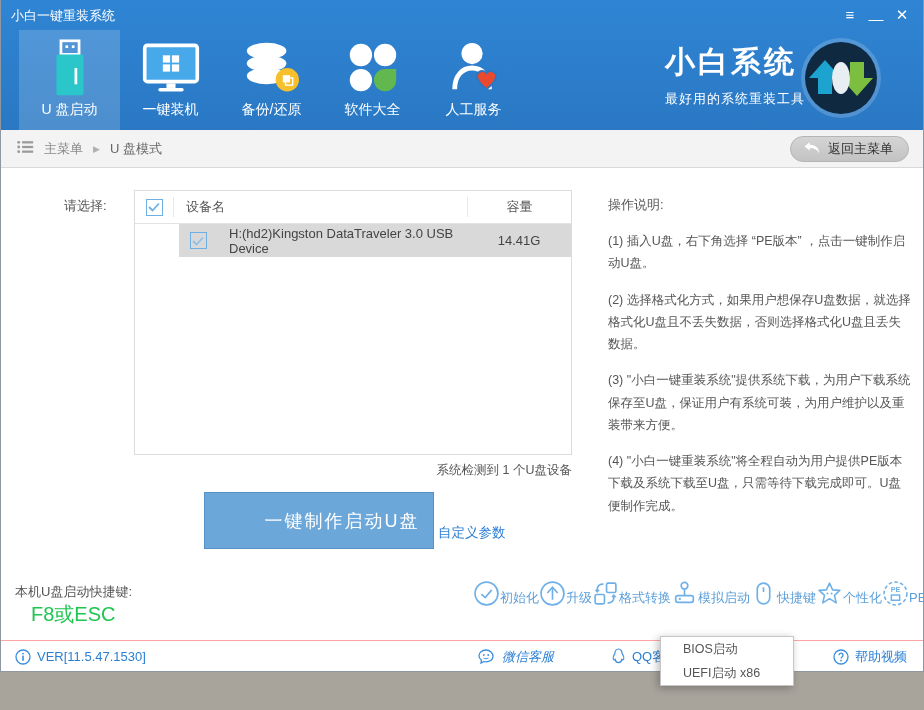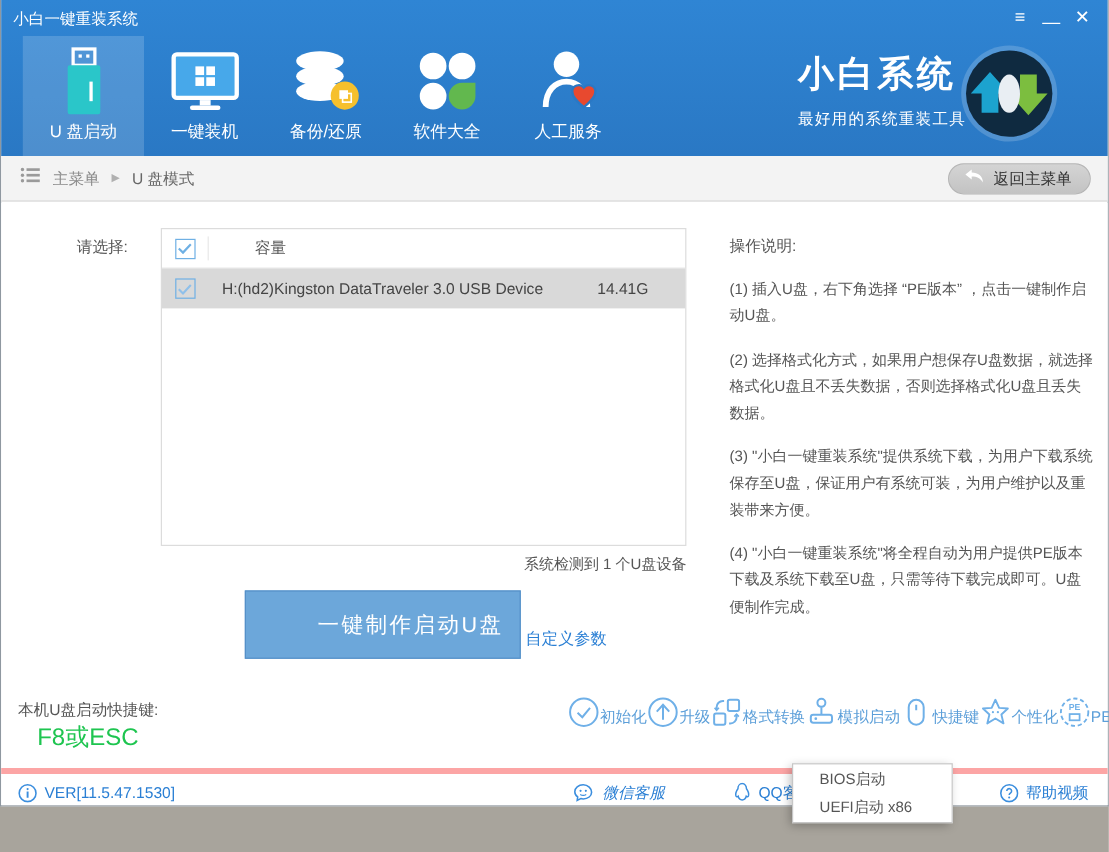--- a/index.html
+++ b/index.html
@@ -42,21 +42,21 @@
               display:flex; align-items:center; padding:0 15px 0 12px; cursor:pointer; }
   .back-btn .txt { font-size:13px; color:#333; margin-left:7px; }
 
   
   .main { position:absolute; left:0; top:169px; width:922px; height:471px; background:#fff; }
   .select-label { position:absolute; left:63px; top:28px; font-size:13px; color:#555; }
 
   .dev-table { position:absolute; left:133px; top:21px; width:438px; height:265px;
                border:1px solid #dcdcdc; }
   .t-head { display:flex; height:33px; align-items:center; border-bottom:1px solid #e2e2e2; }
-  .t-row  { display:flex; height:33px; align-items:center; background:#d9d9d9; }
+  .t-row  { display:flex; height:33px; align-items:center; background:#d9d9d9;margin-left:44px; }
   .c-cb   { width:38px; display:flex; justify-content:center; }
   .c-name { flex:1; font-size:13px; color:#555; padding-left:12px; }
   .t-head .c-name { border-left:1px solid #e8e8e8; height:20px; line-height:20px; }
   .c-cap  { width:104px; text-align:center; font-size:13px; color:#555; }
   .t-head .c-cap { border-left:1px solid #e8e8e8; height:20px; line-height:20px; }
   .t-row .c-name, .t-row .c-cap { color:#444; }
   .checkbox { width:17px; height:17px; border:1px solid #6fb0e4; background:#fff;
               display:flex; align-items:center; justify-content:center; cursor:pointer; }
   .t-row .checkbox { background:transparent; }
 
@@ -74,21 +74,21 @@
   .hotkey-label { position:absolute; left:14px; top:414px; font-size:13px; color:#555; }
   .hotkey-value { position:absolute; left:30px; top:432px; font-size:20px; color:#1ec550; }
 
   .tools { position:absolute; left:472px; top:411px; width:436px; display:flex;
            justify-content:space-between; }
   .tool { display:flex; flex-direction:row; align-items:center; cursor:pointer; }
   .tool-label { font-size:13px; color:#5c9fd9; margin-top:4px; white-space:nowrap; }
 
   
   .statusbar { position:absolute; left:0; top:640px; width:922px; height:31px; background:#fff;
-               border-top:5px solid #fca5a5; }
+               border-top:1px solid #fca5a5; }
   .sgroup { position:absolute; top:0; height:31px; display:flex; align-items:center;
             color:#2a7fd4; font-size:13px; cursor:pointer; }
   .sgroup svg { margin-right:6px; }
   .sg-ver { left:14px; }
   .sg-wechat { left:477px;font-style:italic; }
   .sg-qq { left:610px; }
   .sg-help { right:16px; }
 
   
   .popup { position:absolute; left:660px; top:636px; width:134px; background:#fff;
@@ -218,20 +218,21 @@
 
       <div class="dev-table">
         <div class="t-head">
           <div class="c-cb">
             <span class="checkbox">
               <svg width="12" height="10" viewBox="0 0 12 10">
                   <polyline points="1,5 4.5,8.5 11,1.5" fill="none" stroke="#6fb0e4" stroke-width="1.8"></polyline>
                 </svg>
             </span>
           </div>
+          <div class="c-name">设备名</div>
           <div class="c-cap">容量</div>
         </div>
         <div class="t-row">
           <div class="c-cb">
             <span class="checkbox">
               <svg width="12" height="10" viewBox="0 0 12 10">
                   <polyline points="1,5 4.5,8.5 11,1.5" fill="none" stroke="#8fc0ea" stroke-width="1.8"></polyline>
                 </svg>
             </span>
           </div>

